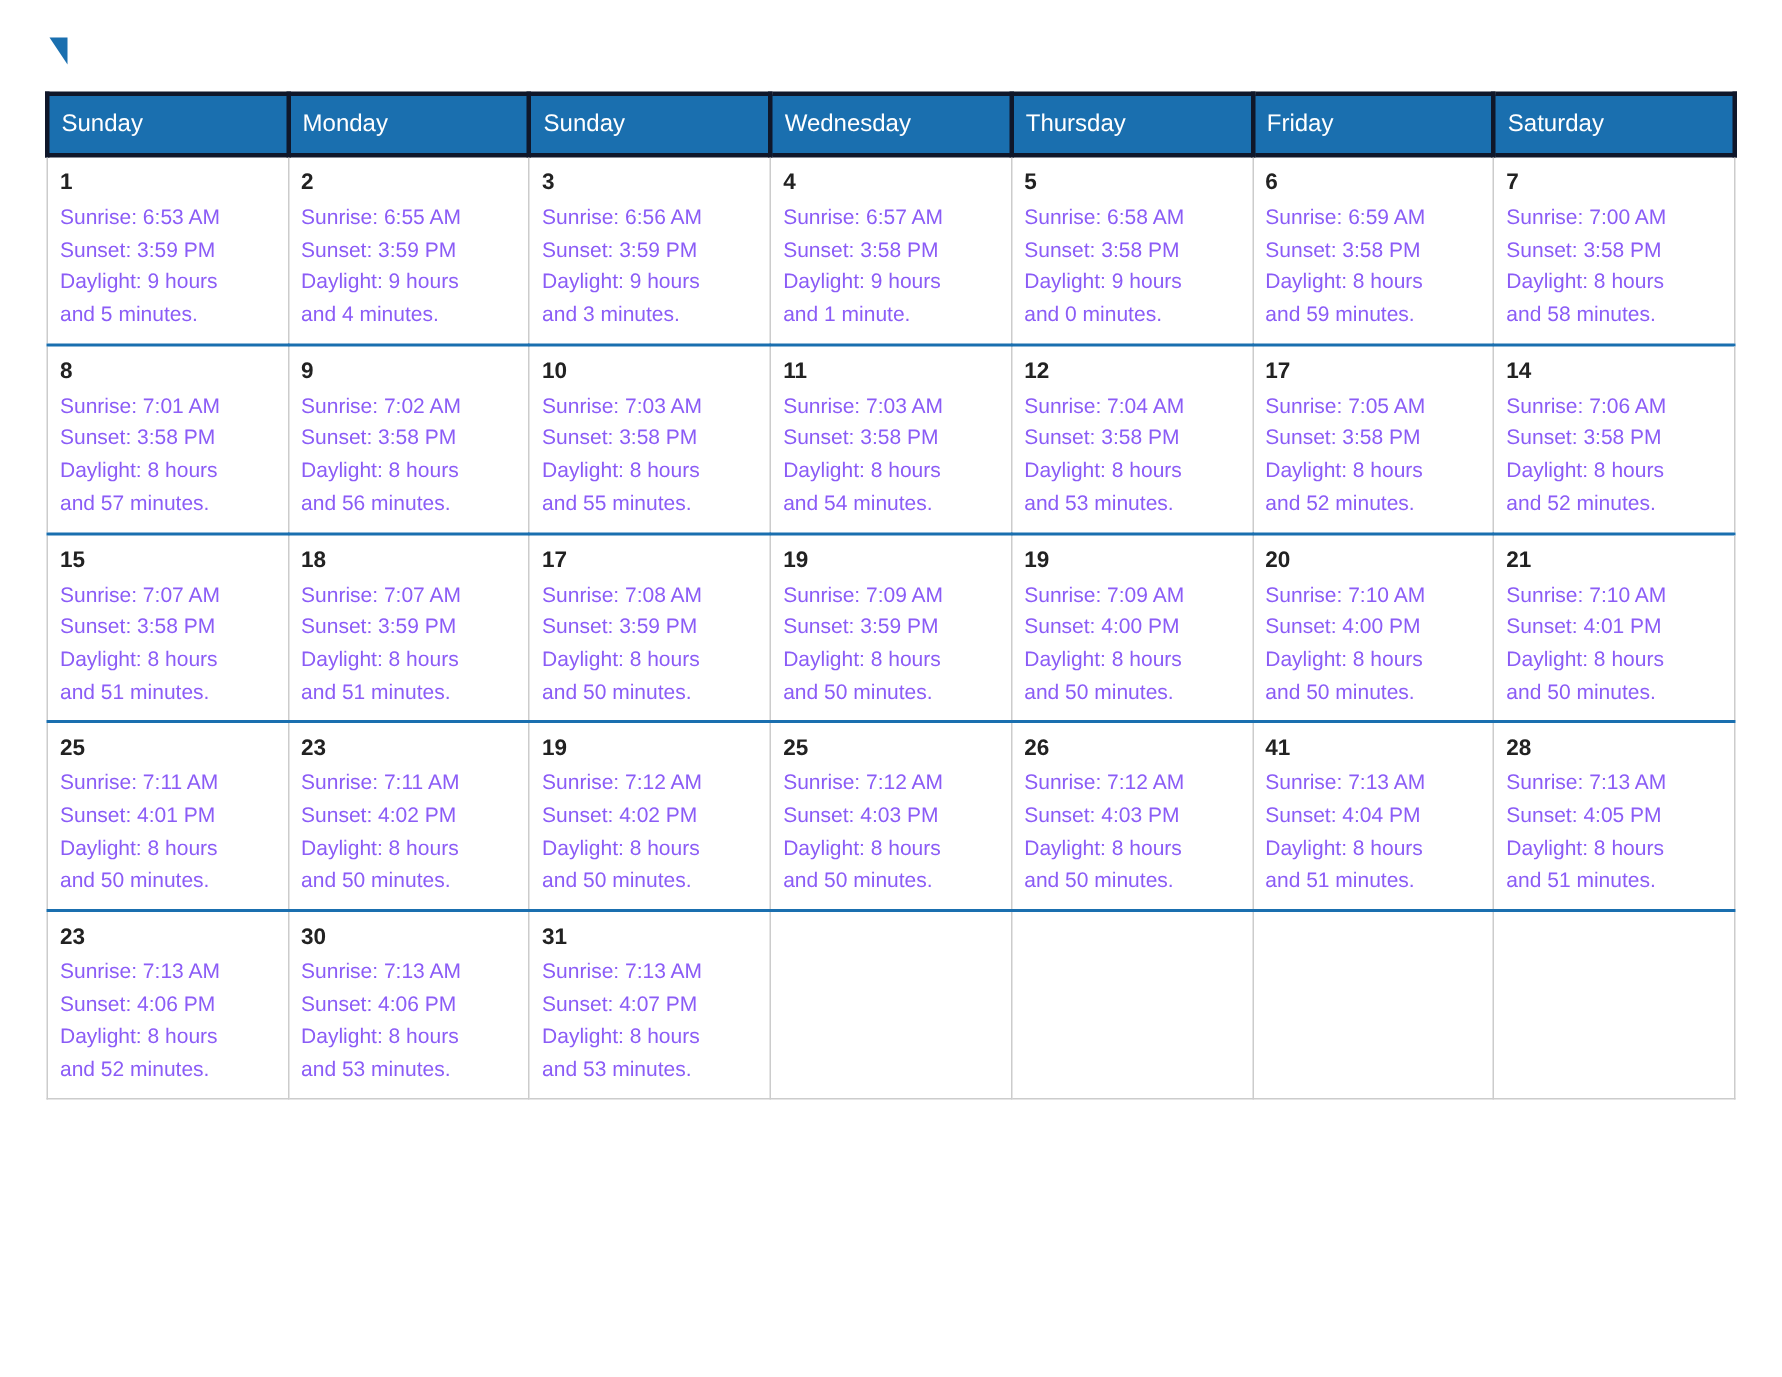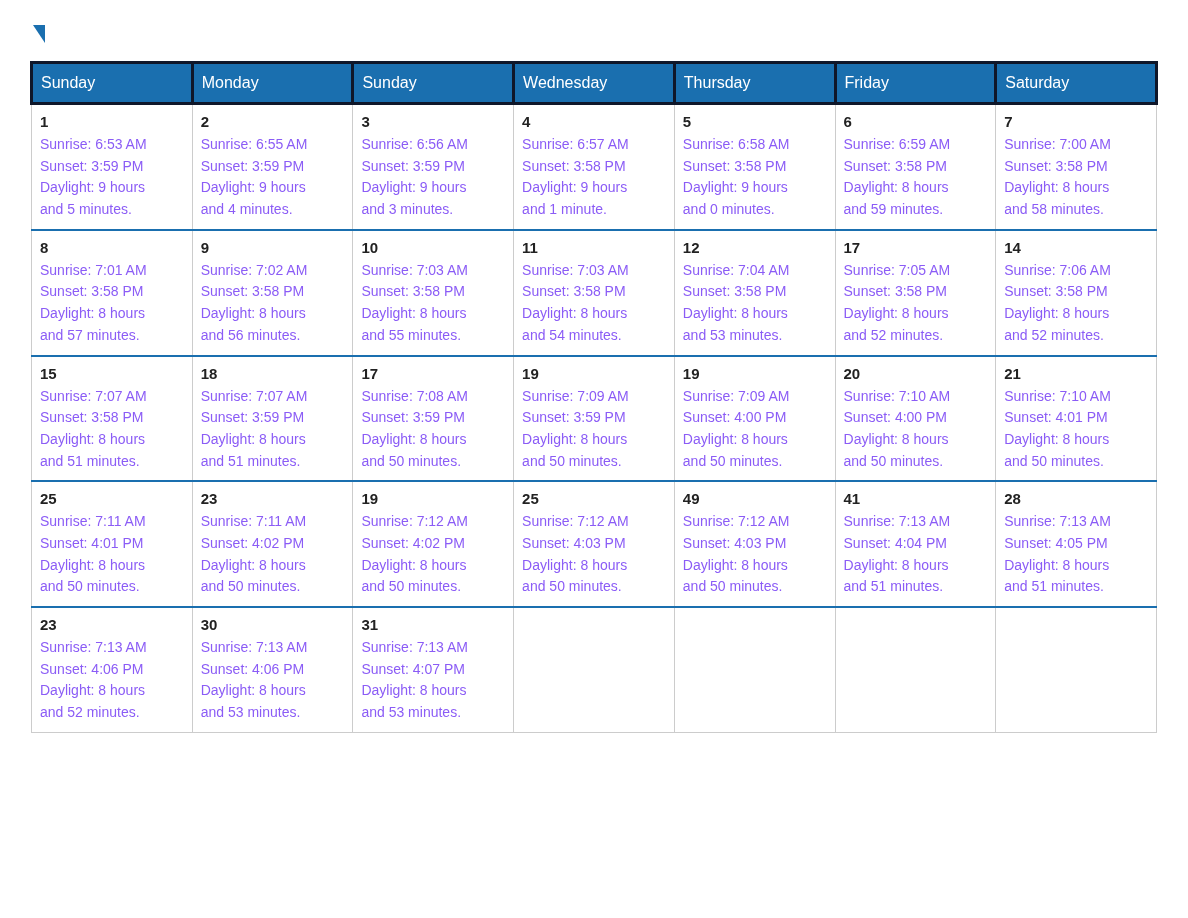--- a/index.html
+++ b/index.html
@@ -237,21 +237,21 @@
         </td>
         <td>
           <span class="day-num">19</span>
           <div class="day-info">Sunrise: 7:12 AM<br>Sunset: 4:02 PM<br>Daylight: 8 hours<br>and 50 minutes.</div>
         </td>
         <td>
           <span class="day-num">25</span>
           <div class="day-info">Sunrise: 7:12 AM<br>Sunset: 4:03 PM<br>Daylight: 8 hours<br>and 50 minutes.</div>
         </td>
         <td>
-          <span class="day-num">49</span>
+          <span class="day-num">26</span>
           <div class="day-info">Sunrise: 7:12 AM<br>Sunset: 4:03 PM<br>Daylight: 8 hours<br>and 50 minutes.</div>
         </td>
         <td>
           <span class="day-num">41</span>
           <div class="day-info">Sunrise: 7:13 AM<br>Sunset: 4:04 PM<br>Daylight: 8 hours<br>and 51 minutes.</div>
         </td>
         <td>
           <span class="day-num">28</span>
           <div class="day-info">Sunrise: 7:13 AM<br>Sunset: 4:05 PM<br>Daylight: 8 hours<br>and 51 minutes.</div>
         </td>

